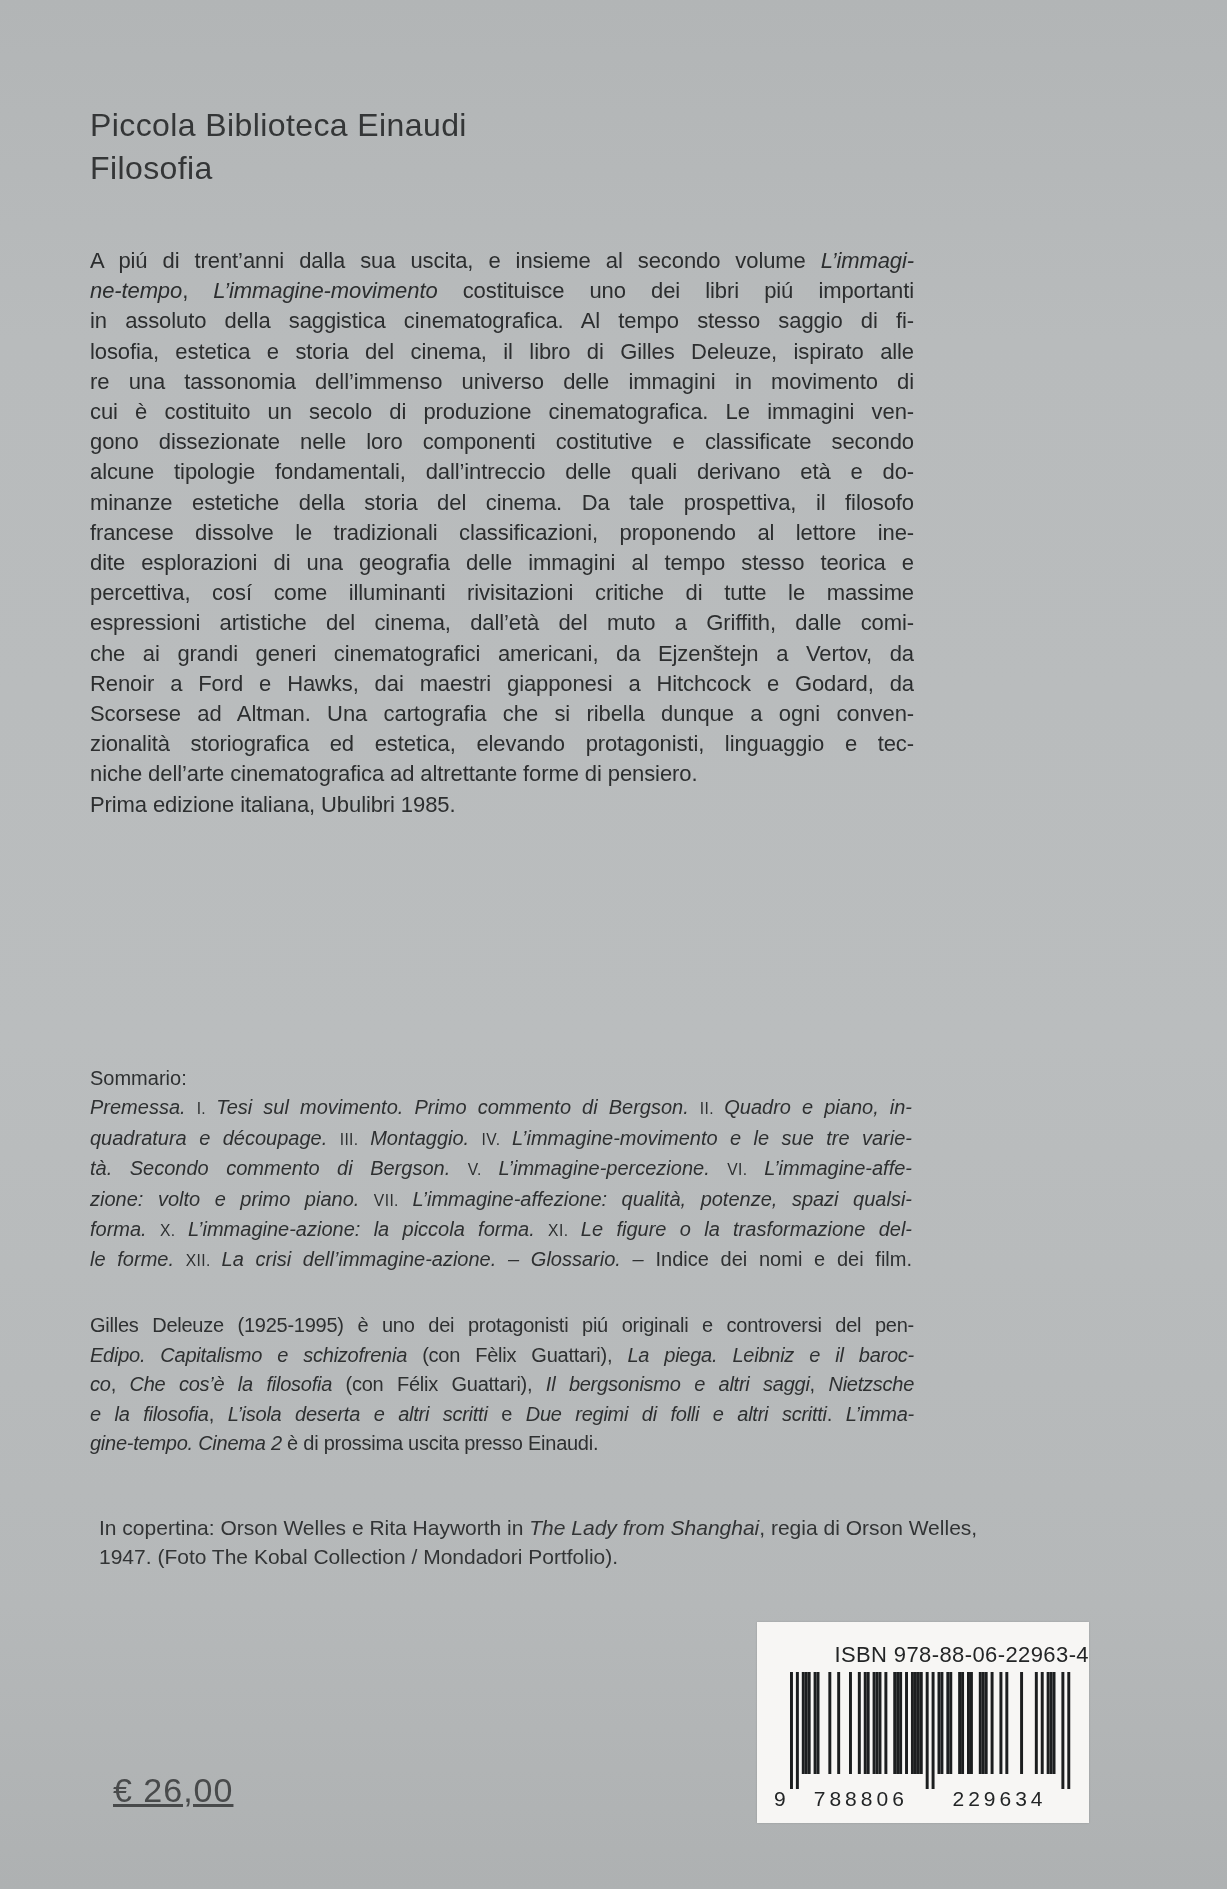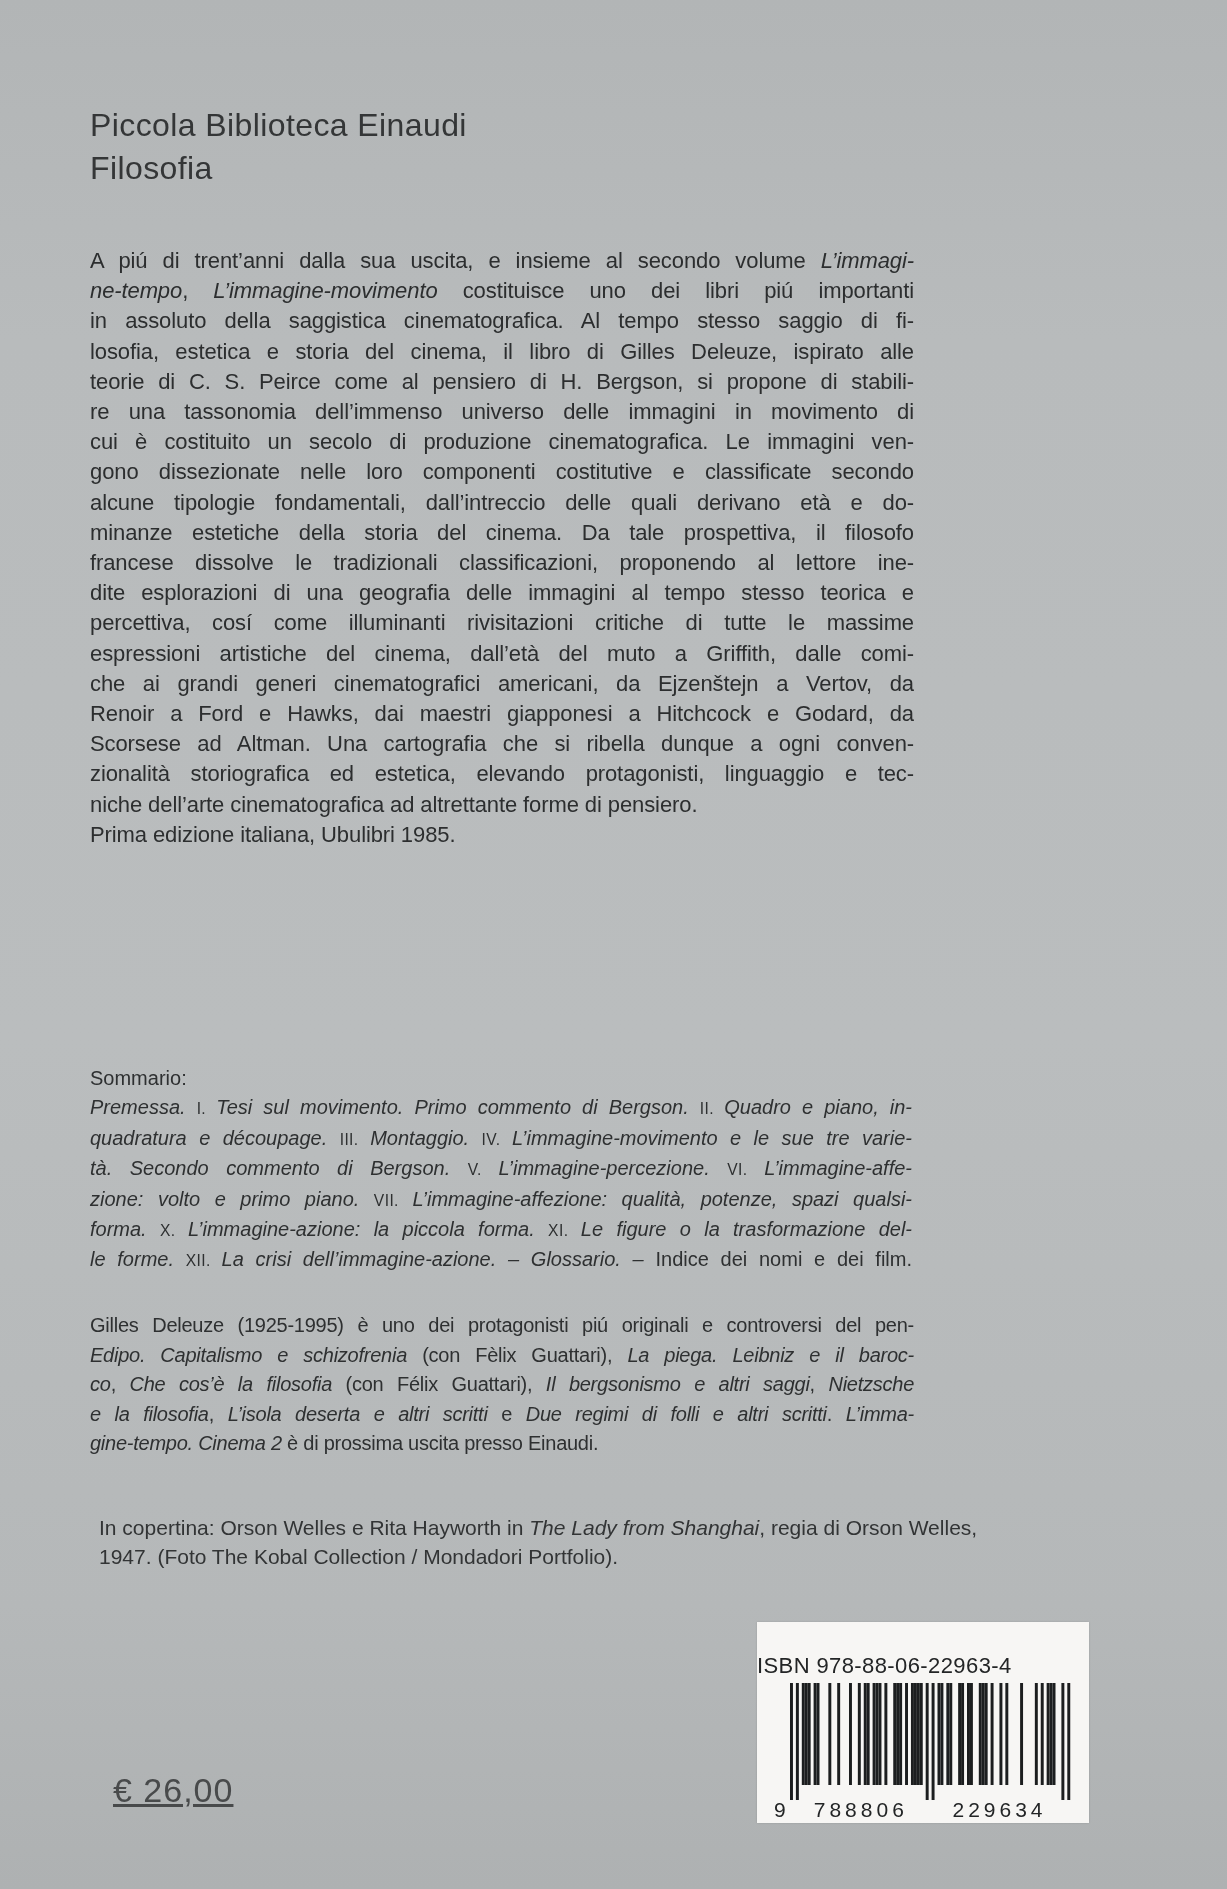--- a/index.html
+++ b/index.html
@@ -43,21 +43,21 @@
   .rich .tline.no-just { text-align-last: left; }
   .left-block .tline { text-align: left; text-align-last: left; }
   .it { font-style: italic; }
   .sc { font-style: normal; text-transform: uppercase; font-size: 0.78em; letter-spacing: 0.4px; }
   .barcode-label {
     position: absolute; left: 757px; top: 1622px; width: 332px; height: 201px;
     background: #f7f6f4;
     box-shadow: 0 0 2px rgba(0,0,0,0.15);
   }
   .isbn {
-    padding-top: 31px; text-align: left;
+    padding-top: 20px; text-align: right;
     font-size: 22px; letter-spacing: 0.4px; color: #232526;
   }
   .bars { margin-top: 4px; display: flex; justify-content: center; }
   .price {
     position: absolute; left: 113px; top: 1768px;
     font-size: 34px; line-height: 44px; letter-spacing: 1px; color: #484a4b; text-decoration: underline;
   }
 </style>
 </head>
 <body>
@@ -67,21 +67,20 @@
   <header class="masthead">
     <div class="series">Piccola Biblioteca Einaudi</div>
     <div class="series">Filosofia</div>
   </header>
 
   <section class="desc rich">
       <div class="tline"><span>A piú di trent’anni dalla sua uscita, e insieme al secondo volume </span><span class="it">L’immagi-</span></div>
       <div class="tline"><span class="it">ne-tempo</span><span>, </span><span class="it">L’immagine-movimento</span><span> costituisce uno dei libri piú importanti</span></div>
       <div class="tline"><span>in assoluto della saggistica cinematografica. Al tempo stesso saggio di fi-</span></div>
       <div class="tline"><span>losofia, estetica e storia del cinema, il libro di Gilles Deleuze, ispirato alle</span></div>
-      <div class="tline"><span>teorie di C. S. Peirce come al pensiero di H. Bergson, si propone di stabili-</span></div>
       <div class="tline"><span>re una tassonomia dell’immenso universo delle immagini in movimento di</span></div>
       <div class="tline"><span>cui è costituito un secolo di produzione cinematografica. Le immagini ven-</span></div>
       <div class="tline"><span>gono dissezionate nelle loro componenti costitutive e classificate secondo</span></div>
       <div class="tline"><span>alcune tipologie fondamentali, dall’intreccio delle quali derivano età e do-</span></div>
       <div class="tline"><span>minanze estetiche della storia del cinema. Da tale prospettiva, il filosofo</span></div>
       <div class="tline"><span>francese dissolve le tradizionali classificazioni, proponendo al lettore ine-</span></div>
       <div class="tline"><span>dite esplorazioni di una geografia delle immagini al tempo stesso teorica e</span></div>
       <div class="tline"><span>percettiva, cosí come illuminanti rivisitazioni critiche di tutte le massime</span></div>
       <div class="tline"><span>espressioni artistiche del cinema, dall’età del muto a Griffith, dalle comi-</span></div>
       <div class="tline"><span>che ai grandi generi cinematografici americani, da Ejzenštejn a Vertov, da</span></div>

